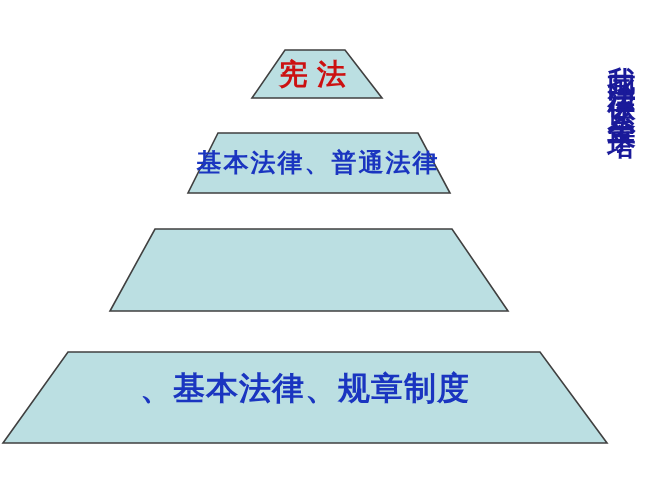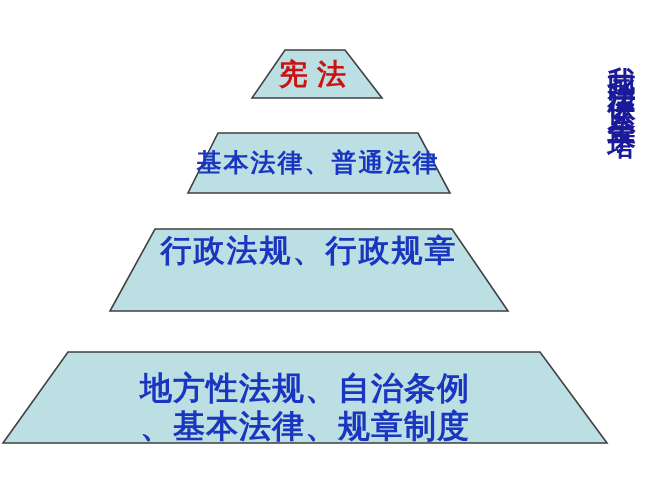--- a/index.html
+++ b/index.html
@@ -73,23 +73,21 @@
 
   <div class="level-label label-1">
     <span>宪法</span>
   </div>
 
   <div class="level-label label-2">
     <span>基本法律、普通法律</span>
   </div>
 
   <div class="level-label label-3">
-    <div>行政法规、行政规章</div>
   </div>
 
   <div class="level-label label-4">
-    <div>地方性法规、自治条例</div>
     <div>、基本法律、规章制度</div>
   </div>
 
   <div class="vertical-title">我国法律体系金字塔</div>
 
 </div>
 
 </body></html>

